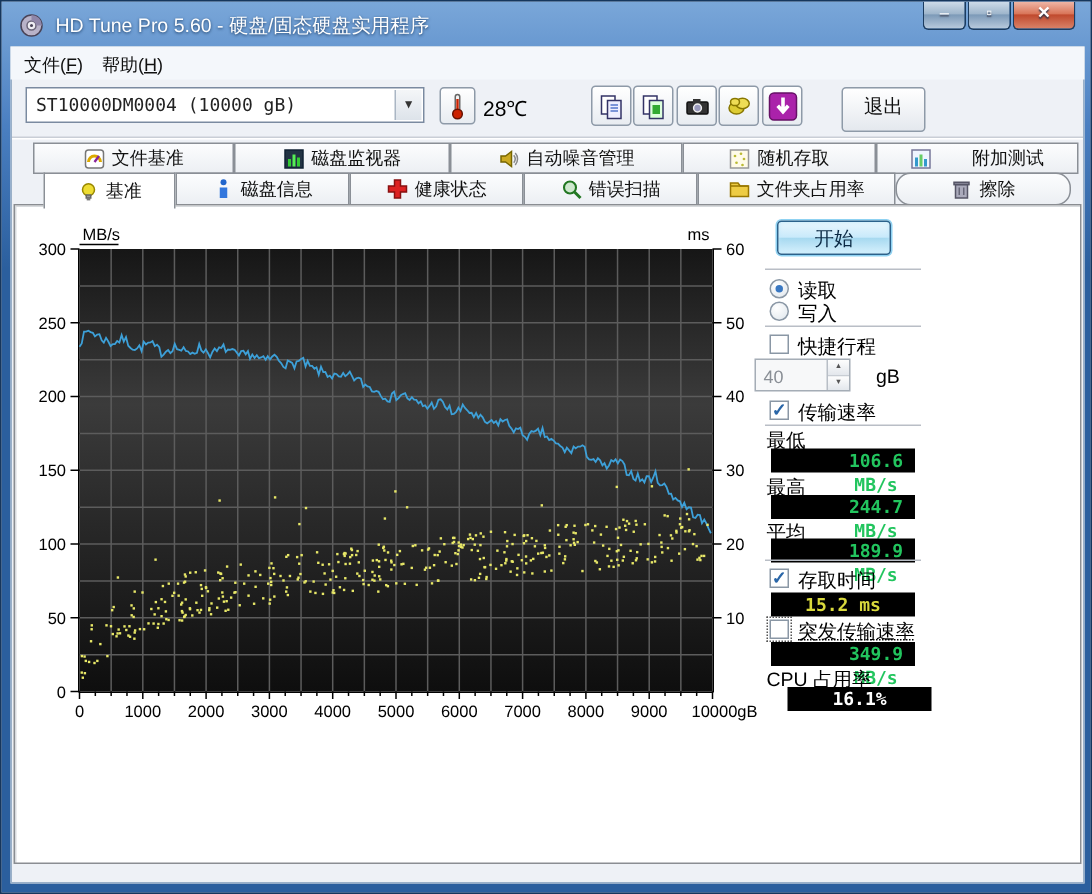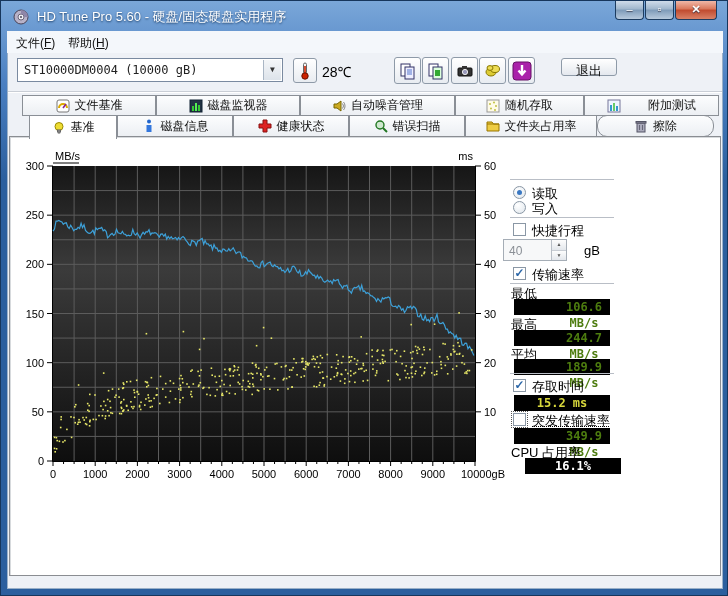--- a/index.html
+++ b/index.html
@@ -27,21 +27,21 @@
   .combo{position:absolute;left:16px;top:57px;width:266px;height:24px;background:#fff;border:1px solid #7a8aa0;
     font-family:"DejaVu Sans Mono",monospace;font-size:12px;color:#222;padding:4px 6px;}
   .combo .arrowzone{position:absolute;right:1px;top:1px;width:18px;height:20px;background:linear-gradient(180deg,#f4f6f8,#dde3ea);
     border-left:1px solid #aab6c4;text-align:center;font-size:8px;line-height:20px;color:#333;}
   
   .tbtn{position:absolute;top:56px;width:27px;height:27px;border:1px solid #8e9aa8;border-radius:3px;
     background:linear-gradient(180deg,#ffffff,#e8ecf1);display:flex;align-items:center;justify-content:center;}
   .thermo-btn{position:absolute;left:292px;top:57px;width:24px;height:25px;border:1px solid #8e9aa8;border-radius:3px;
     background:linear-gradient(180deg,#ffffff,#e8ecf1);display:flex;align-items:center;justify-content:center;}
   .temp-label{position:absolute;left:321px;top:61px;font-size:14px;font-weight:normal;color:#000;}
-  .exit-btn{position:absolute;left:560px;top:57px;width:56px;height:18px;border:1px solid #8e9aa8;border-radius:3px;
+  .exit-btn{position:absolute;left:560px;top:57px;width:56px;height:30px;border:1px solid #8e9aa8;border-radius:3px;
     background:linear-gradient(180deg,#ffffff,#e4e8ee);font-size:13px;color:#111;text-align:center;line-height:23px;}
   
   .tab{position:absolute;height:21px;border:1px solid #8a8f96;background:linear-gradient(180deg,#fcfdfe,#eceff3);
     font-size:12px;color:#111;display:flex;align-items:center;justify-content:center;gap:5px;}
   .tab.row2{height:22px;}
   .tab.active{background:#ffffff;border-bottom:none;height:24px;z-index:5;}
   .tab .ticon{width:14px;height:14px;flex:0 0 auto;}
   
   .client{position:absolute;left:8px;top:135px;width:712px;height:440px;background:#ffffff;
     border:1px solid #8a8d92;box-shadow:inset 1px 1px 0 #d7dadd;z-index:1;}
@@ -60,21 +60,21 @@
   .checkbox.dotted{outline:1px dotted #555;outline-offset:1px;}
   .spinner{position:absolute;left:502px;top:238px;width:64px;height:22px;border:1px solid #a5adb6;background:#f7f8f9;z-index:3;}
   .spinner .val{position:absolute;left:5px;top:4px;font-size:12px;color:#8a8f96;}
   .spinner .btns{position:absolute;right:0;top:0;width:15px;height:100%;border-left:1px solid #b8bec6;
     display:flex;flex-direction:column;}
   .spinner .btns div{flex:1;background:linear-gradient(180deg,#fdfdfd,#e3e7ec);font-size:5px;color:#555;
     text-align:center;line-height:9px;border-bottom:1px solid #c8cdd4;}
   .spinner .btns div:last-child{border-bottom:none;}
   .lcd{position:absolute;width:96px;height:16px;background:#000;z-index:3;
     font-family:"DejaVu Sans Mono",monospace;font-size:12px;font-weight:bold;text-align:center;line-height:16px;letter-spacing:0px;}
-  .lcd.cyan{color:#4d7c0f;padding-left:44px;} .lcd.yellow{color:#d8d83c;} .lcd.white{color:#ffffff;margin-left:11px;}
+  .lcd.cyan{color:#22c55e;padding-left:44px;} .lcd.yellow{color:#d8d83c;} .lcd.white{color:#ffffff;margin-left:11px;}
   svg text{font-family:"Liberation Sans",sans-serif;}
 </style>
 </head>
 <body>
 
 <div class="window">
 
   <div class="titlebar">
     <svg class="app-icon" viewBox="0 0 16 16">
       <circle cx="8" cy="8" r="7" fill="#b8b2c8" stroke="#4a4458"></circle>
@@ -786,20 +786,21 @@
       <rect x="136.8" y="254.4" width="1.6" height="1.6" fill="#e8e868"></rect>
       <rect x="145.0" y="247.0" width="1.6" height="1.6" fill="#e8e868"></rect>
       <rect x="318.5" y="223.6" width="1.6" height="1.6" fill="#e8e868"></rect>
       <rect x="197.2" y="245.3" width="1.6" height="1.6" fill="#e8e868"></rect>
       <rect x="439.7" y="228.5" width="1.6" height="1.6" fill="#e8e868"></rect>
       <rect x="168.5" y="241.1" width="1.6" height="1.6" fill="#e8e868"></rect>
       <rect x="287.6" y="237.0" width="1.6" height="1.6" fill="#e8e868"></rect>
       <rect x="465.1" y="233.6" width="1.6" height="1.6" fill="#e8e868"></rect>
     </svg>
 
+  <div class="start-btn">开始</div>
   <div class="hsep" style="left:509px;top:178px;width:104px;"></div>
 
   <div class="radio sel" style="left:512px;top:185px;">
       <div class="dot"></div>
     </div>
   <div class="ctl-label" style="left:531px;top:184px;">读取</div>
   <div class="radio" style="left:512px;top:200px;"></div>
   <div class="ctl-label" style="left:531px;top:199px;">写入</div>
   <div class="hsep" style="left:509px;top:216px;width:104px;"></div>
 

